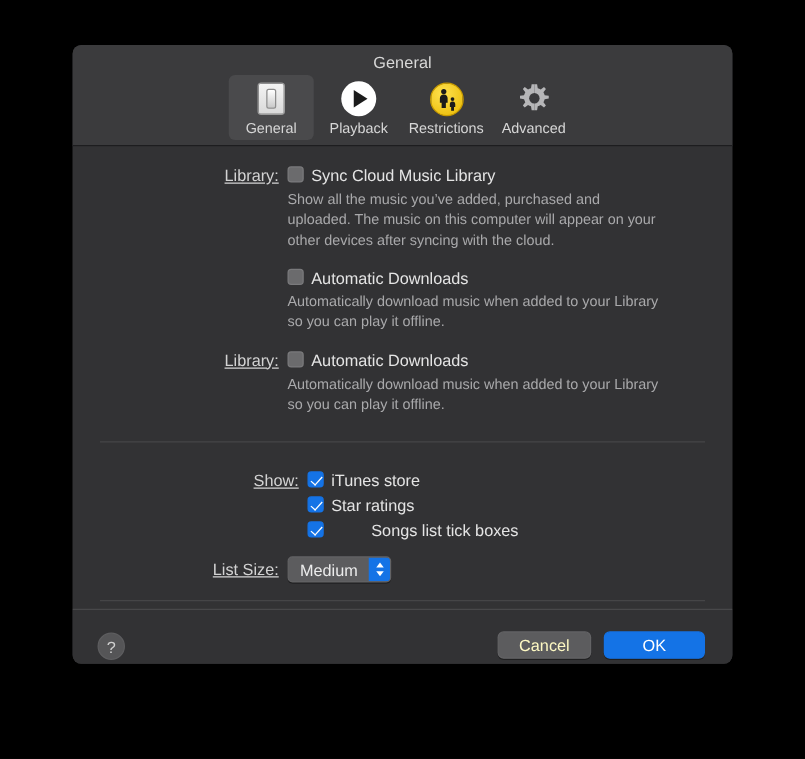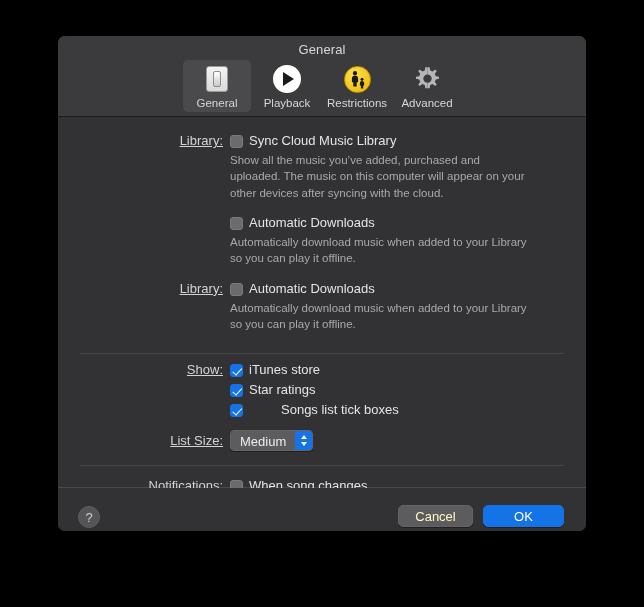--- a/index.html
+++ b/index.html
@@ -151,21 +151,21 @@
     font-size: 13px;
     color: #d3d3d3;
     white-space: nowrap;
     text-decoration: underline;
   }
 
   .ctrl { flex: 1; }
 
   .cbrow {
     display: flex;
-    align-items: flex-end;
+    align-items: flex-start;
   }
 
   .cb {
     width: 13px; height: 13px;
     border-radius: 3px;
     flex: 0 0 auto;
     margin-right: 6px;
     position: relative;
   }
   .cb.off {
@@ -378,21 +378,21 @@
         <div class="cbrow">
           <span class="cb off"></span>
           <span class="cbtext">Automatic Downloads</span>
         </div>
         <div class="help-text">Automatically download music when added to your Library so you can play it offline.</div>
       </div>
     </div>
 
     <div class="sep" style="margin-top:21px;"></div>
 
-    <div class="row" style="margin-top:8px;">
+    <div class="row" style="margin-top:23px;padding-left:16px;">
       <div class="lbl">Show:</div>
       <div class="ctrl">
         <div class="cbrow">
           <span class="cb on"></span>
           <span class="cbtext">iTunes store</span>
         </div>
         <div class="cbrow" style="margin-top:5px;">
           <span class="cb on"></span>
           <span class="cbtext">Star ratings</span>
         </div>

